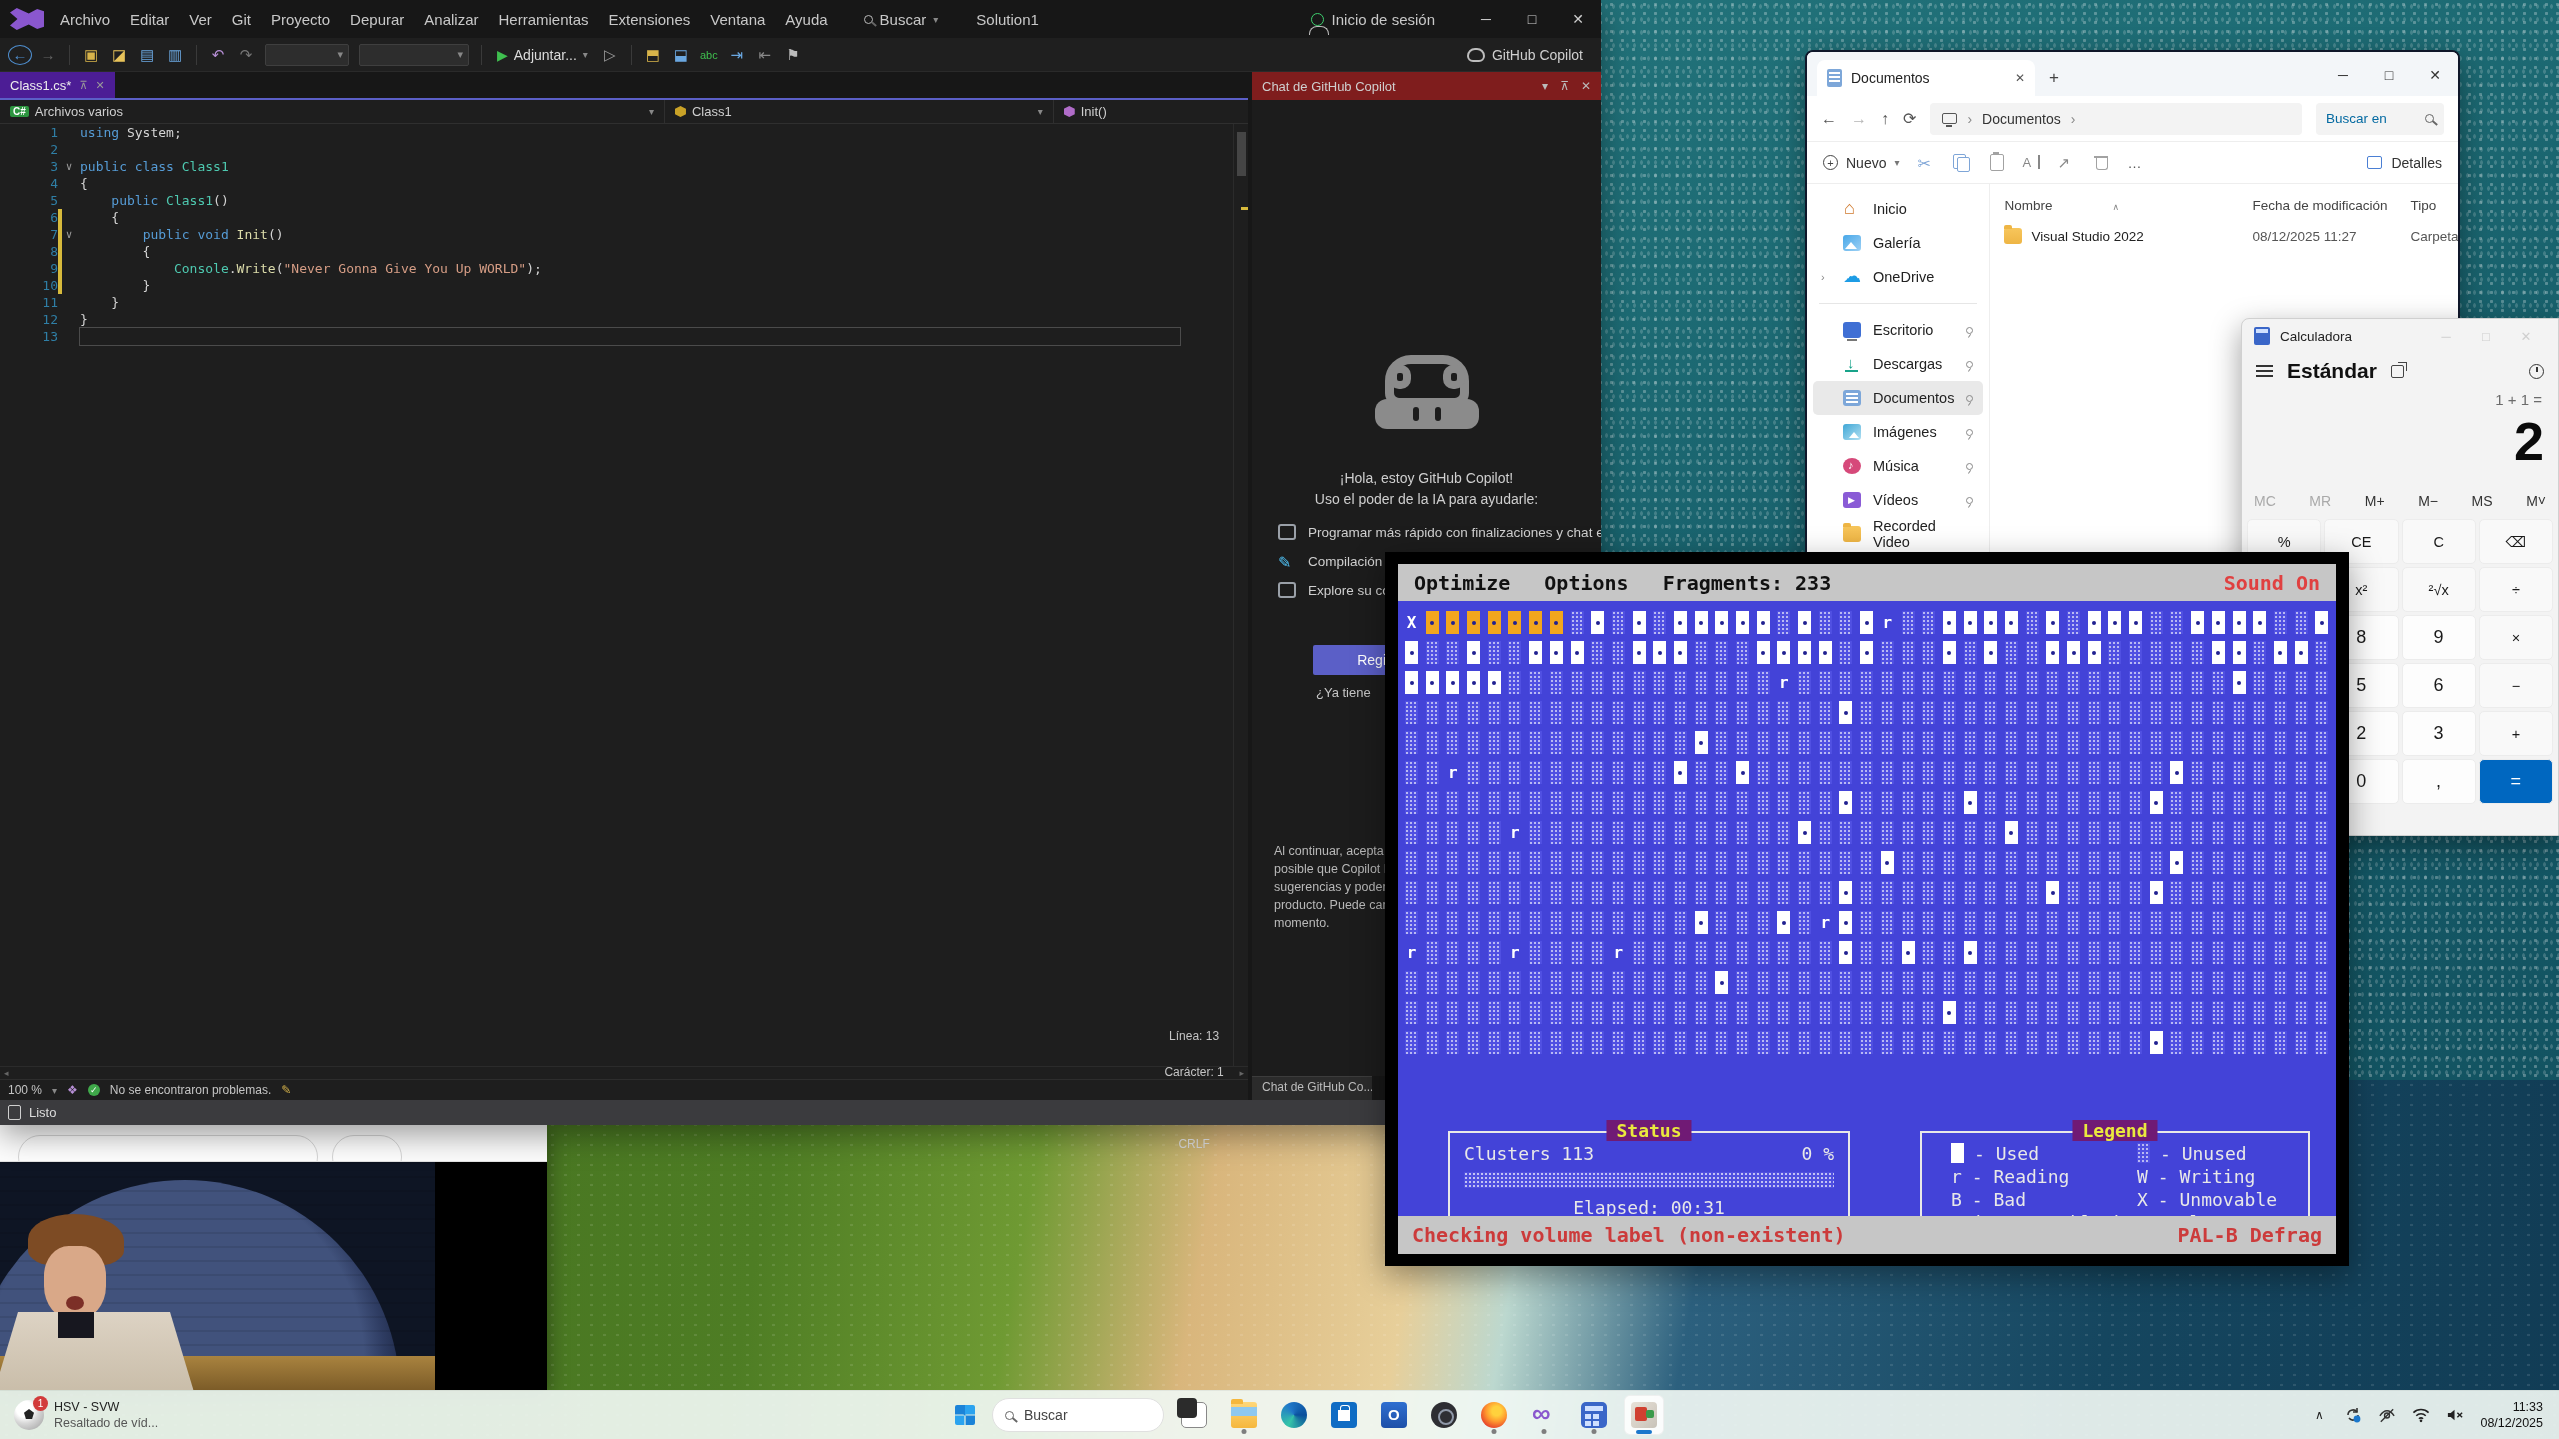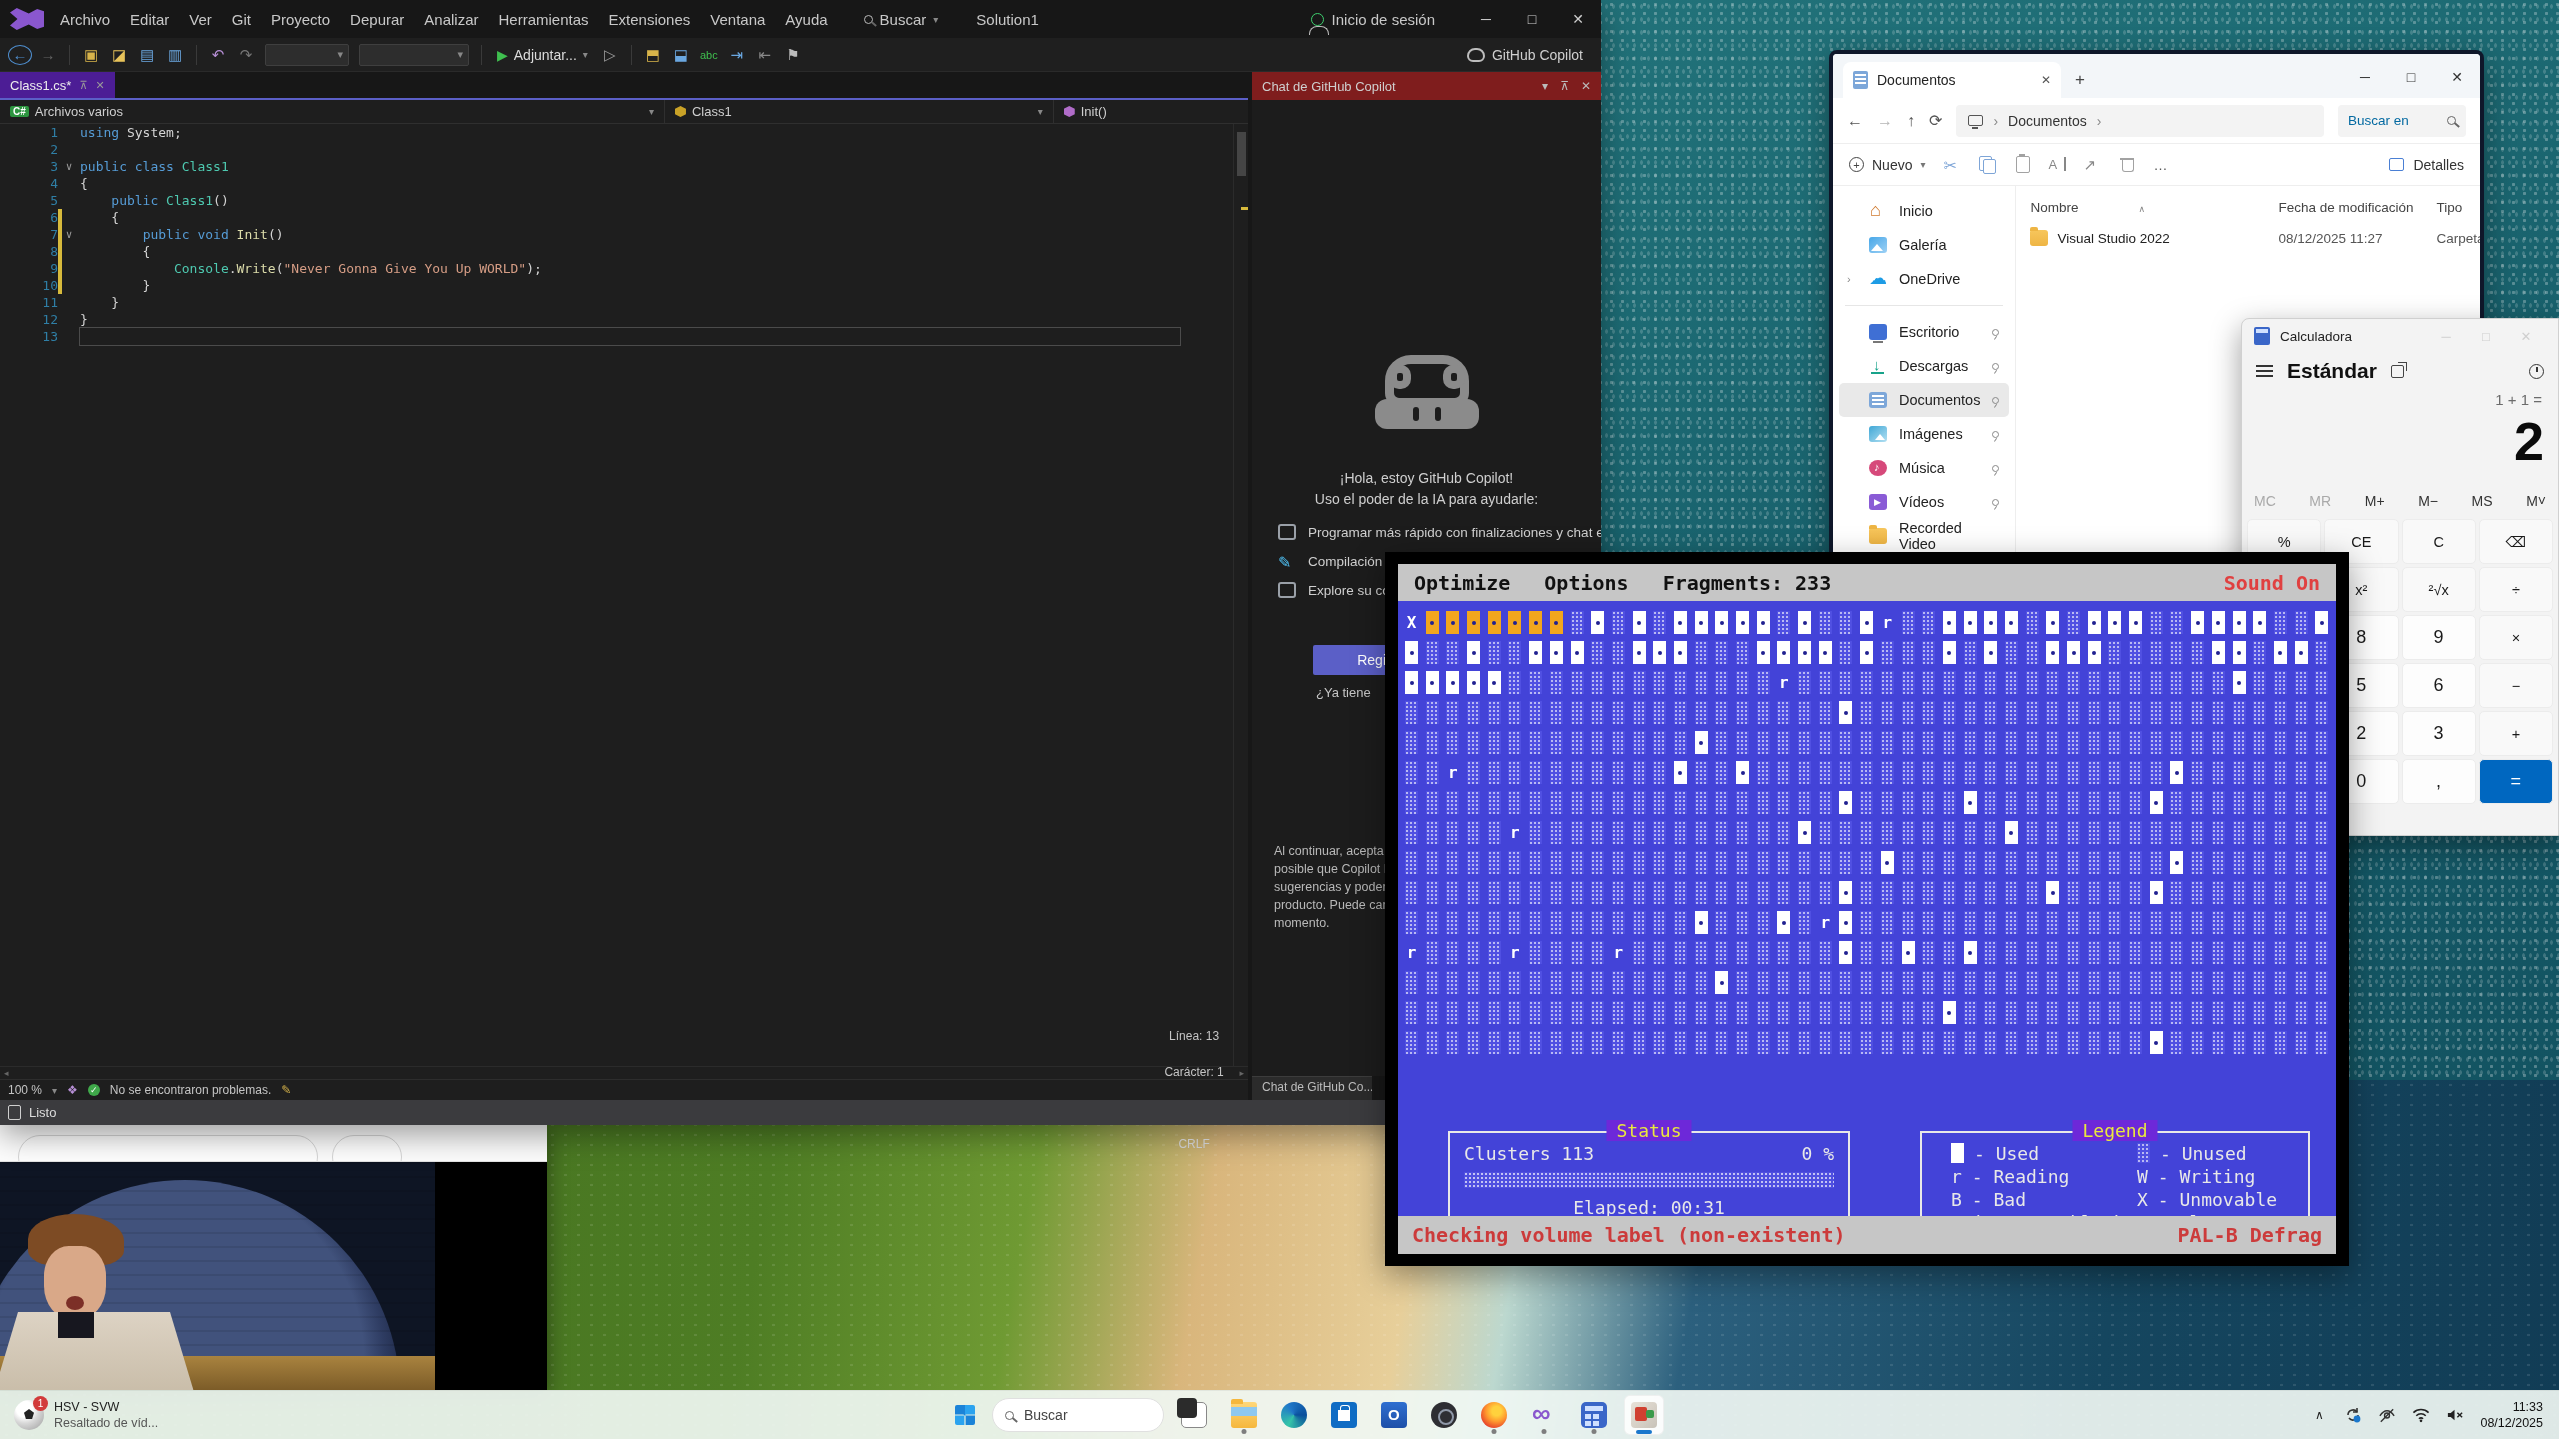--- a/index.html
+++ b/index.html
@@ -100,21 +100,21 @@
   .b-ic.pencil { border:none; color:#4fc3f7; font-size:16px; }
   .cp-register { position:absolute; left:61px; top:545px; width:160px; height:30px; background:#5b5fc7; color:#fff; font-size:14px; border:none; border-radius:2px; }
   .cp-already { position:absolute; left:64px; top:585px; font-size:13px; color:#c5c5c5; white-space:nowrap; }
   .cp-terms { position:absolute; left:22px; top:742px; font-size:12.5px; color:#b9b9b9; line-height:18px; white-space:nowrap; }
   .cp-bottomtabs { height:24px; background:#171717; display:flex; flex:0 0 auto; }
   .cp-btab { background:#2b2b2b; color:#bdbdbd; font-size:12px; padding:3px 10px; border-top:1px solid #3c3c3c; white-space:nowrap; overflow:hidden; max-width:120px; }
   .vs-statusbar { height:25px; background:#3b3b3e; color:#dcdcdc; display:flex; align-items:center; gap:8px; font-size:13px; padding:0 8px; flex:0 0 auto; }
   .flag-ic { width:13px; height:15px; border:1.5px solid #cfcfcf; border-radius:2px; }
 
   
-  #explorer-window { left:1805px; top:50px; width:655px; height:620px; background:#fff; border-radius:8px; z-index:4; overflow:hidden; border:4px solid #0f172a;margin-left:24px; }
+  #explorer-window { left:1805px; top:50px; width:655px; height:620px; background:#fff; border-radius:8px; z-index:4; overflow:hidden; border:2px solid #0f172a; }
   .ex-tabbar { height:44px; background:#f3f6f9; display:flex; align-items:flex-end; padding-left:10px; }
   .ex-tab { width:218px; height:36px; background:#fff; border-radius:8px 8px 0 0; display:flex; align-items:center; gap:9px; padding:0 10px; font-size:14px; color:#222; }
   .doc-ic { width:15px; height:18px; background:#7da7d9; border-radius:2px; position:relative; }
   .doc-ic:after { content:""; position:absolute; left:2px; top:3px; right:2px; height:2px; background:#fff; box-shadow:0 4px 0 #fff, 0 8px 0 #fff; }
   .ex-plus { margin-left:14px; font-size:17px; color:#444; padding-bottom:8px; }
   .ex-controls { margin-left:auto; display:flex; padding-bottom:6px; }
   .ex-controls .wc { color:#333; height:30px; }
   .ex-address { height:46px; background:#fff; border-bottom:1px solid #eee; display:flex; align-items:center; gap:14px; padding:0 14px; color:#444; font-size:15px; }
   .ex-nav { font-size:16px; color:#555; }
   .ex-nav.dim { color:#b5b5b5; }
@@ -194,21 +194,21 @@
   .df-menubar { height:37px; background:#c6c6c6; display:flex; align-items:center; gap:34px; padding:0 16px; font-size:20px; font-weight:bold; color:#111; }
   .df-sound { margin-left:auto; color:#e04040; }
   .df-field { flex:1; background:#4343d8; position:relative; padding:10px 0 0 7px; overflow:hidden; }
   .df-grid { display:grid; grid-template-columns:repeat(46,13px); column-gap:7.7px; row-gap:7px; }
   .cell { width:13px; height:23px; position:relative; }
   .cell.d { background-color:#5050e2; background-image:radial-gradient(rgba(255,255,255,.6) 1px, transparent 1.4px); background-size:4px 4px; }
   .cell.u { background:#fff; } .cell.o { background:#f2a61e; }
   .cell.u:after, .cell.o:after { content:""; position:absolute; left:50%; top:50%; width:4px; height:4px; margin:-2px 0 0 -2px; background:#202090; border-radius:50%; }
   .cell.x, .cell.r { color:#fff; font-size:16px; font-weight:bold; display:flex; align-items:center; justify-content:center; }
   .df-box { position:absolute; border:2px solid #e8e8e8; color:#e8e8e8; font-size:18px; }
-  .df-box .title { position:absolute; top:-13px; left:50%; transform:translateX(-50%); background:#6d28d9; padding:0 10px; color:#eae83e; font-weight:normal; }
+  .df-box .title { position:absolute; top:-13px; left:50%; transform:translateX(-50%); background:#701a75; padding:0 10px; color:#eae83e; font-weight:bold; }
   #df-status { left:50px; top:530px; width:402px; height:132px; padding:10px 14px; }
   .df-row1 { display:flex; justify-content:space-between; }
   .df-bar { margin-top:8px; height:16px; background-color:#4f4fe0; background-image:radial-gradient(rgba(255,255,255,.65) 1px, transparent 1.4px); background-size:4px 4px; }
   .df-center { text-align:center; margin-top:9px; }
   #df-legend { left:522px; top:530px; width:390px; height:132px; padding:8px 29px; }
   .lg-row { display:flex; margin-top:2px; }
   .lg-cellA { width:186px; display:flex; gap:10px; } .lg-cellB { flex:1; display:flex; gap:10px; }
   .lg-used { width:13px; height:20px; background:#fff; display:inline-block; }
   .lg-unused { width:13px; height:20px; background-color:#5050e2; background-image:radial-gradient(rgba(255,255,255,.6) 1px, transparent 1.4px); background-size:4px 4px; display:inline-block; }
   .df-bottombar { height:38px; background:#c6c6c6; display:flex; align-items:center; justify-content:space-between; padding:0 14px; color:#cc3b3b; font-size:20px; font-weight:bold; }

